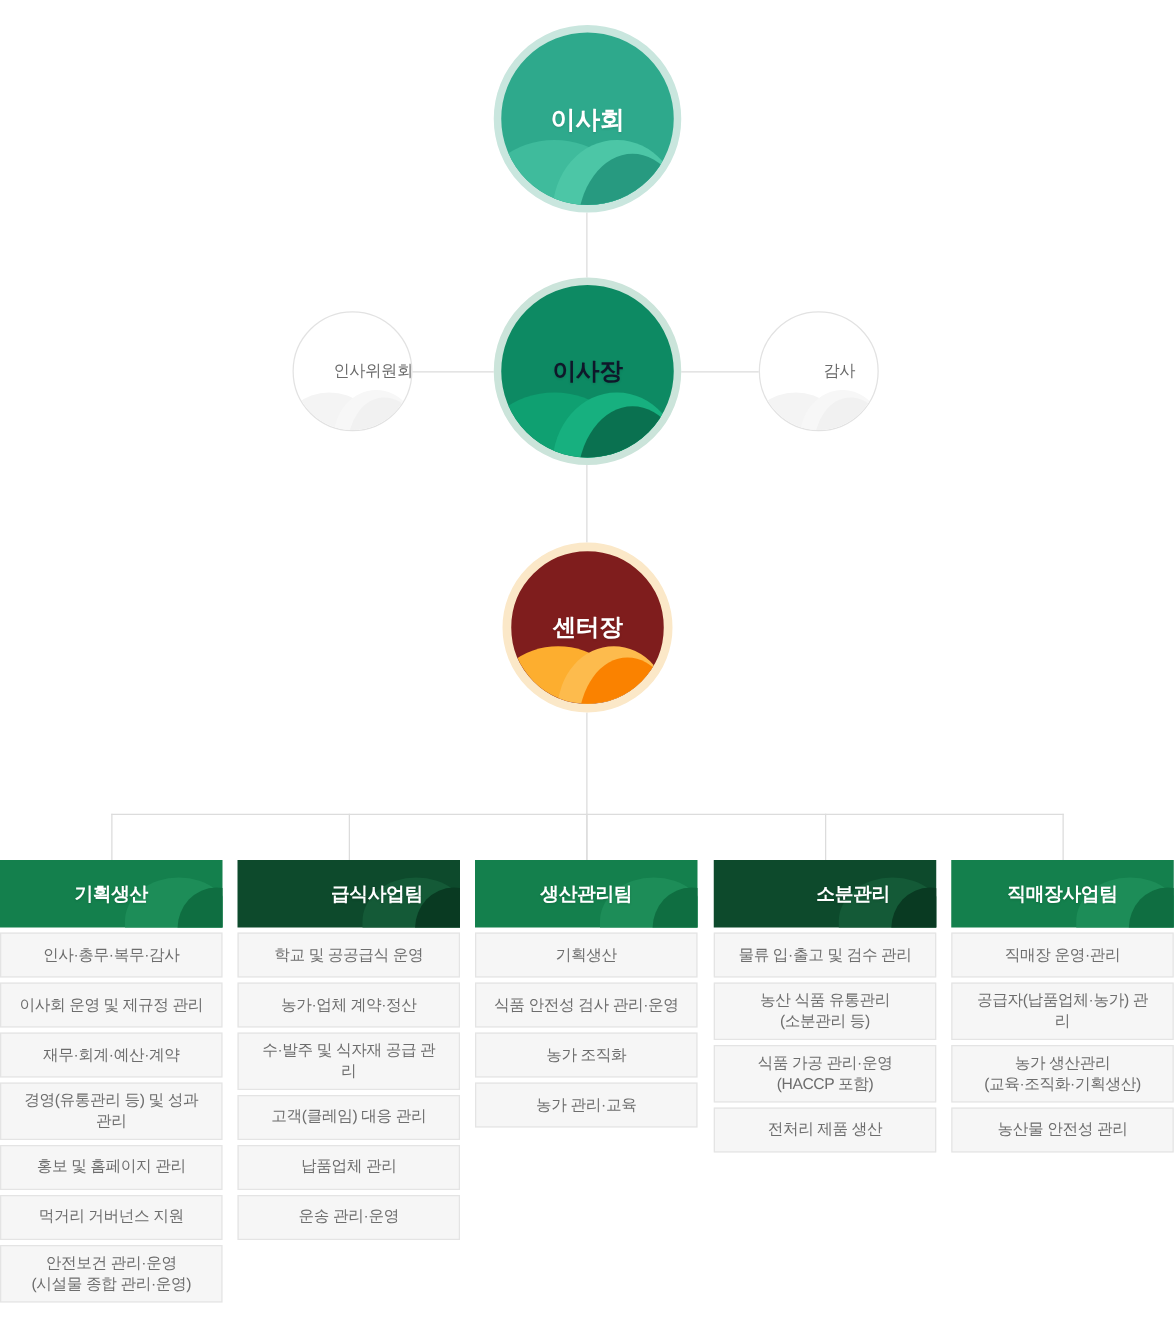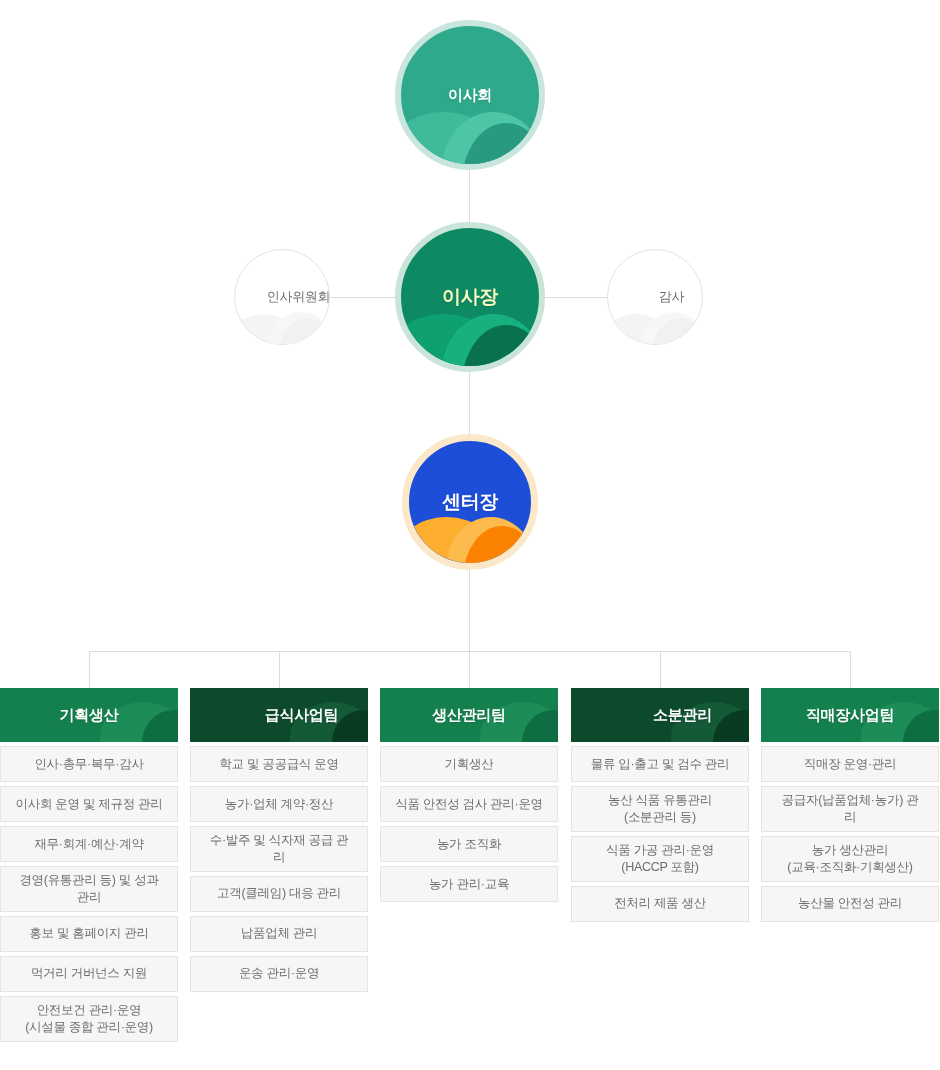--- a/index.html
+++ b/index.html
@@ -32,44 +32,44 @@
     white-space:nowrap;
   }
   .wave{position:absolute;z-index:1;border-radius:50%;}
 
   
   .n-board{
     left:395px;top:20px;width:150px;height:150px;
     background:#2ea98c;
     border:6px solid #c9e6de;
   }
-  .n-board .label{font-size:15px;color:#fff;text-shadow:0 1px 2px rgba(0,0,0,.12);}
+  .n-board .label{font-size:20px;color:#fff;text-shadow:0 1px 2px rgba(0,0,0,.12);}
 
   
   .n-chair{
     left:395px;top:222px;width:150px;height:150px;
     background:#0d8a63;
     border:6px solid #cbe4da;
   }
-  .n-chair .label{font-size:19px;color:#fef9c3;text-shadow:0 1px 2px rgba(0,0,0,.12);}
+  .n-chair .label{font-size:19px;color:#0f172a;text-shadow:0 1px 2px rgba(0,0,0,.12);}
 
   
   .n-side{
     width:96px;height:96px;
     background:#fff;
     border:1px solid #e2e2e2;
   }
   .n-side .label{font-size:13px;color:#6b6b6b;font-weight:normal;margin-left:33px;}
   .n-hr{left:234px;top:249px;}
   .n-audit{left:607px;top:249px;}
 
   
   .n-center{
     left:402px;top:434px;width:136px;height:136px;
-    background:#1d4ed8;
+    background:#7f1d1d;
     border:7px solid #fbe8c8;
   }
   .n-center .label{font-size:19px;color:#fff;text-shadow:0 1px 2px rgba(0,0,0,.12);}
 
   
   .w1,.w2,.w3{position:absolute;border-radius:50% 50% 0 0;}
   .board-w1{left:-12%;bottom:-34%;width:86%;height:72%;background:#3fbb9c;}
   .board-w2{left:30%;bottom:-46%;width:74%;height:84%;background:#4cc6a6;}
   .board-w3{left:44%;bottom:-58%;width:64%;height:88%;background:#279a80;}
 

